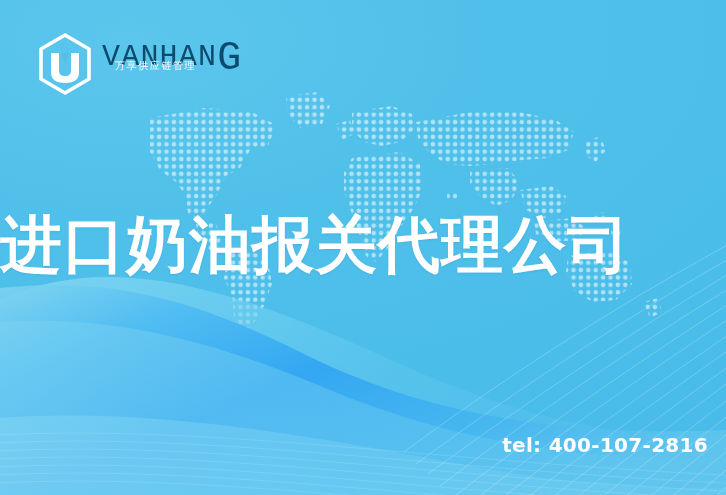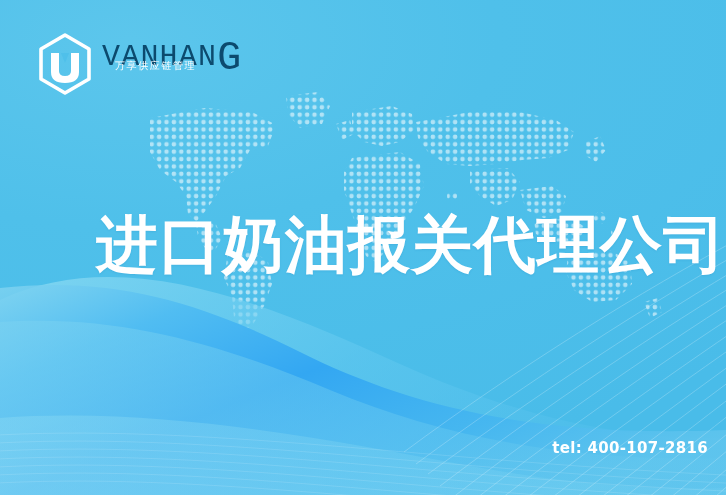--- a/index.html
+++ b/index.html
@@ -105,38 +105,38 @@
     white-space: nowrap;
     line-height: 10px;
   }
 
   
   .headline {
     position: absolute;
     left: 0;
     right: 0;
     top: 212px;
-    text-align: right;
+    text-align: left;
     font-family: "DejaVu Sans", "Liberation Sans", sans-serif;
     font-size: 62px;
     font-weight: 700;
     color: #ffffff;
     letter-spacing: 1px;
     line-height: 66px;
     white-space: nowrap;
     text-shadow: 0 1px 2px rgba(30,130,190,0.18);
   }
 
   
   .tel {
     position: absolute;
     right: 18px;
     bottom: 38px;
     font-family: "DejaVu Sans", "Liberation Sans", sans-serif;
-    font-size: 15px;
+    font-size: 20px;
     font-weight: 700;
     color: #ffffff;
     letter-spacing: 0.3px;
     white-space: nowrap;
   }
 </style>
 </head>
 <body>
 
 <div id="banner">

